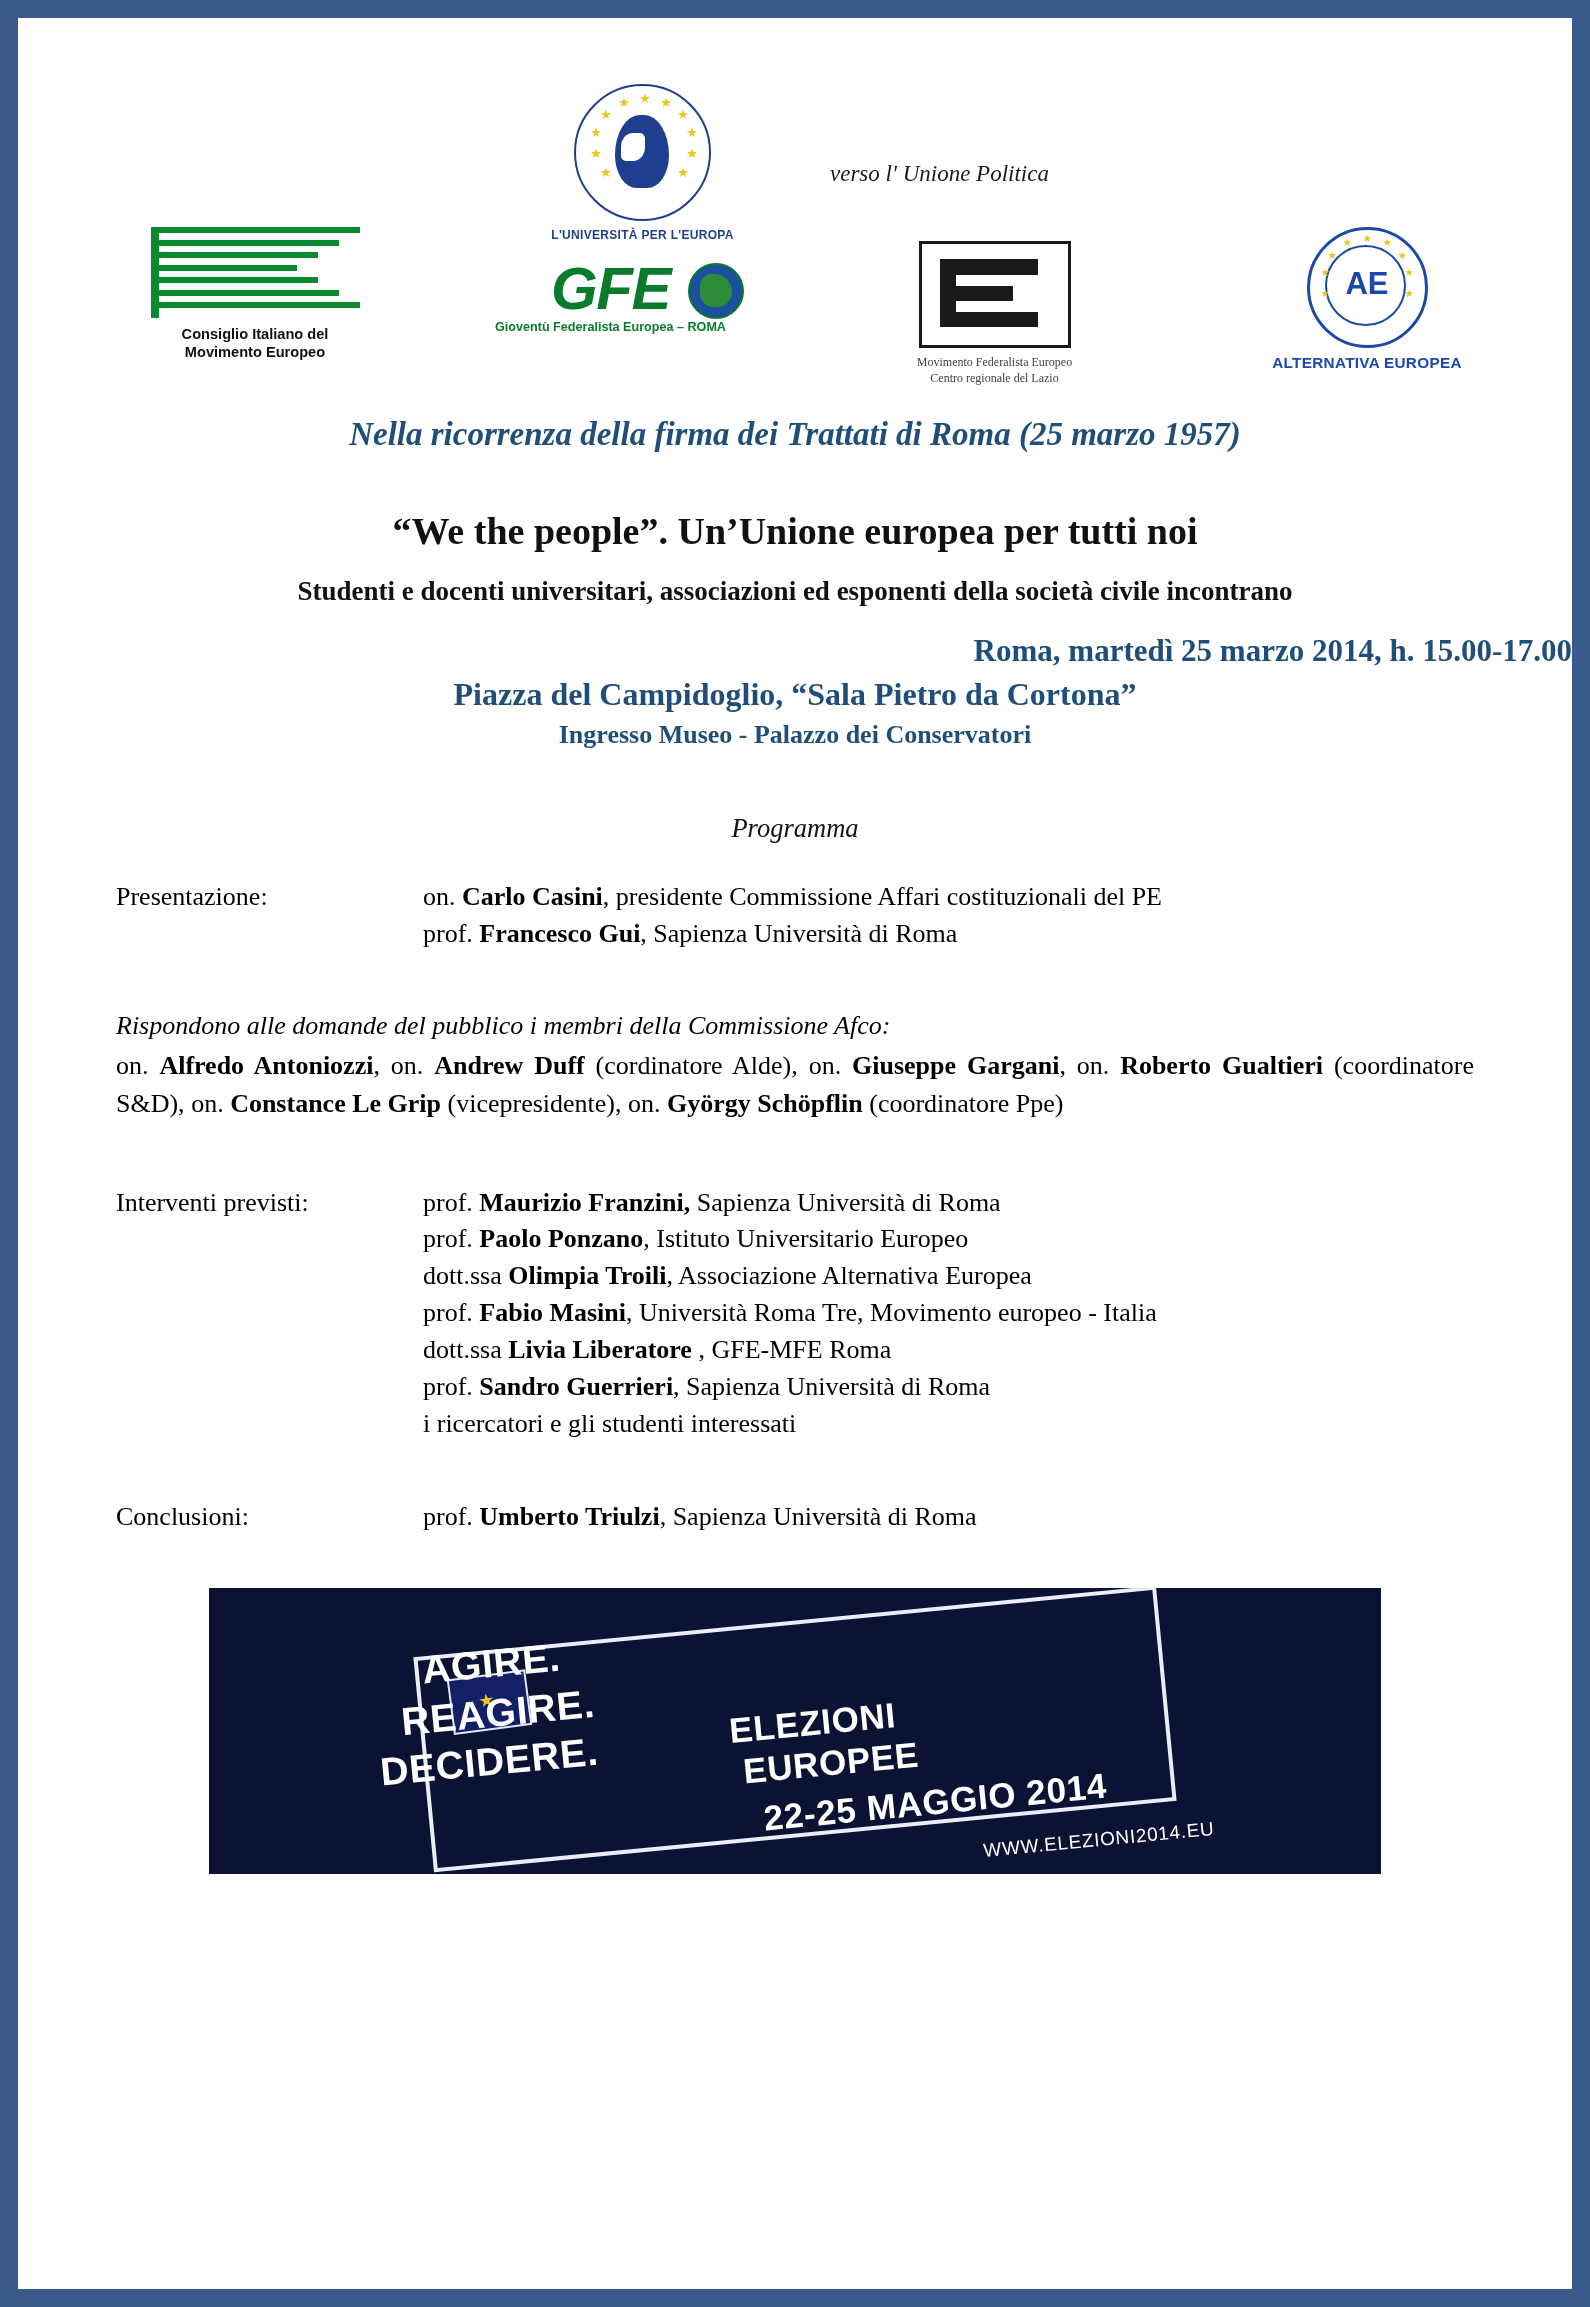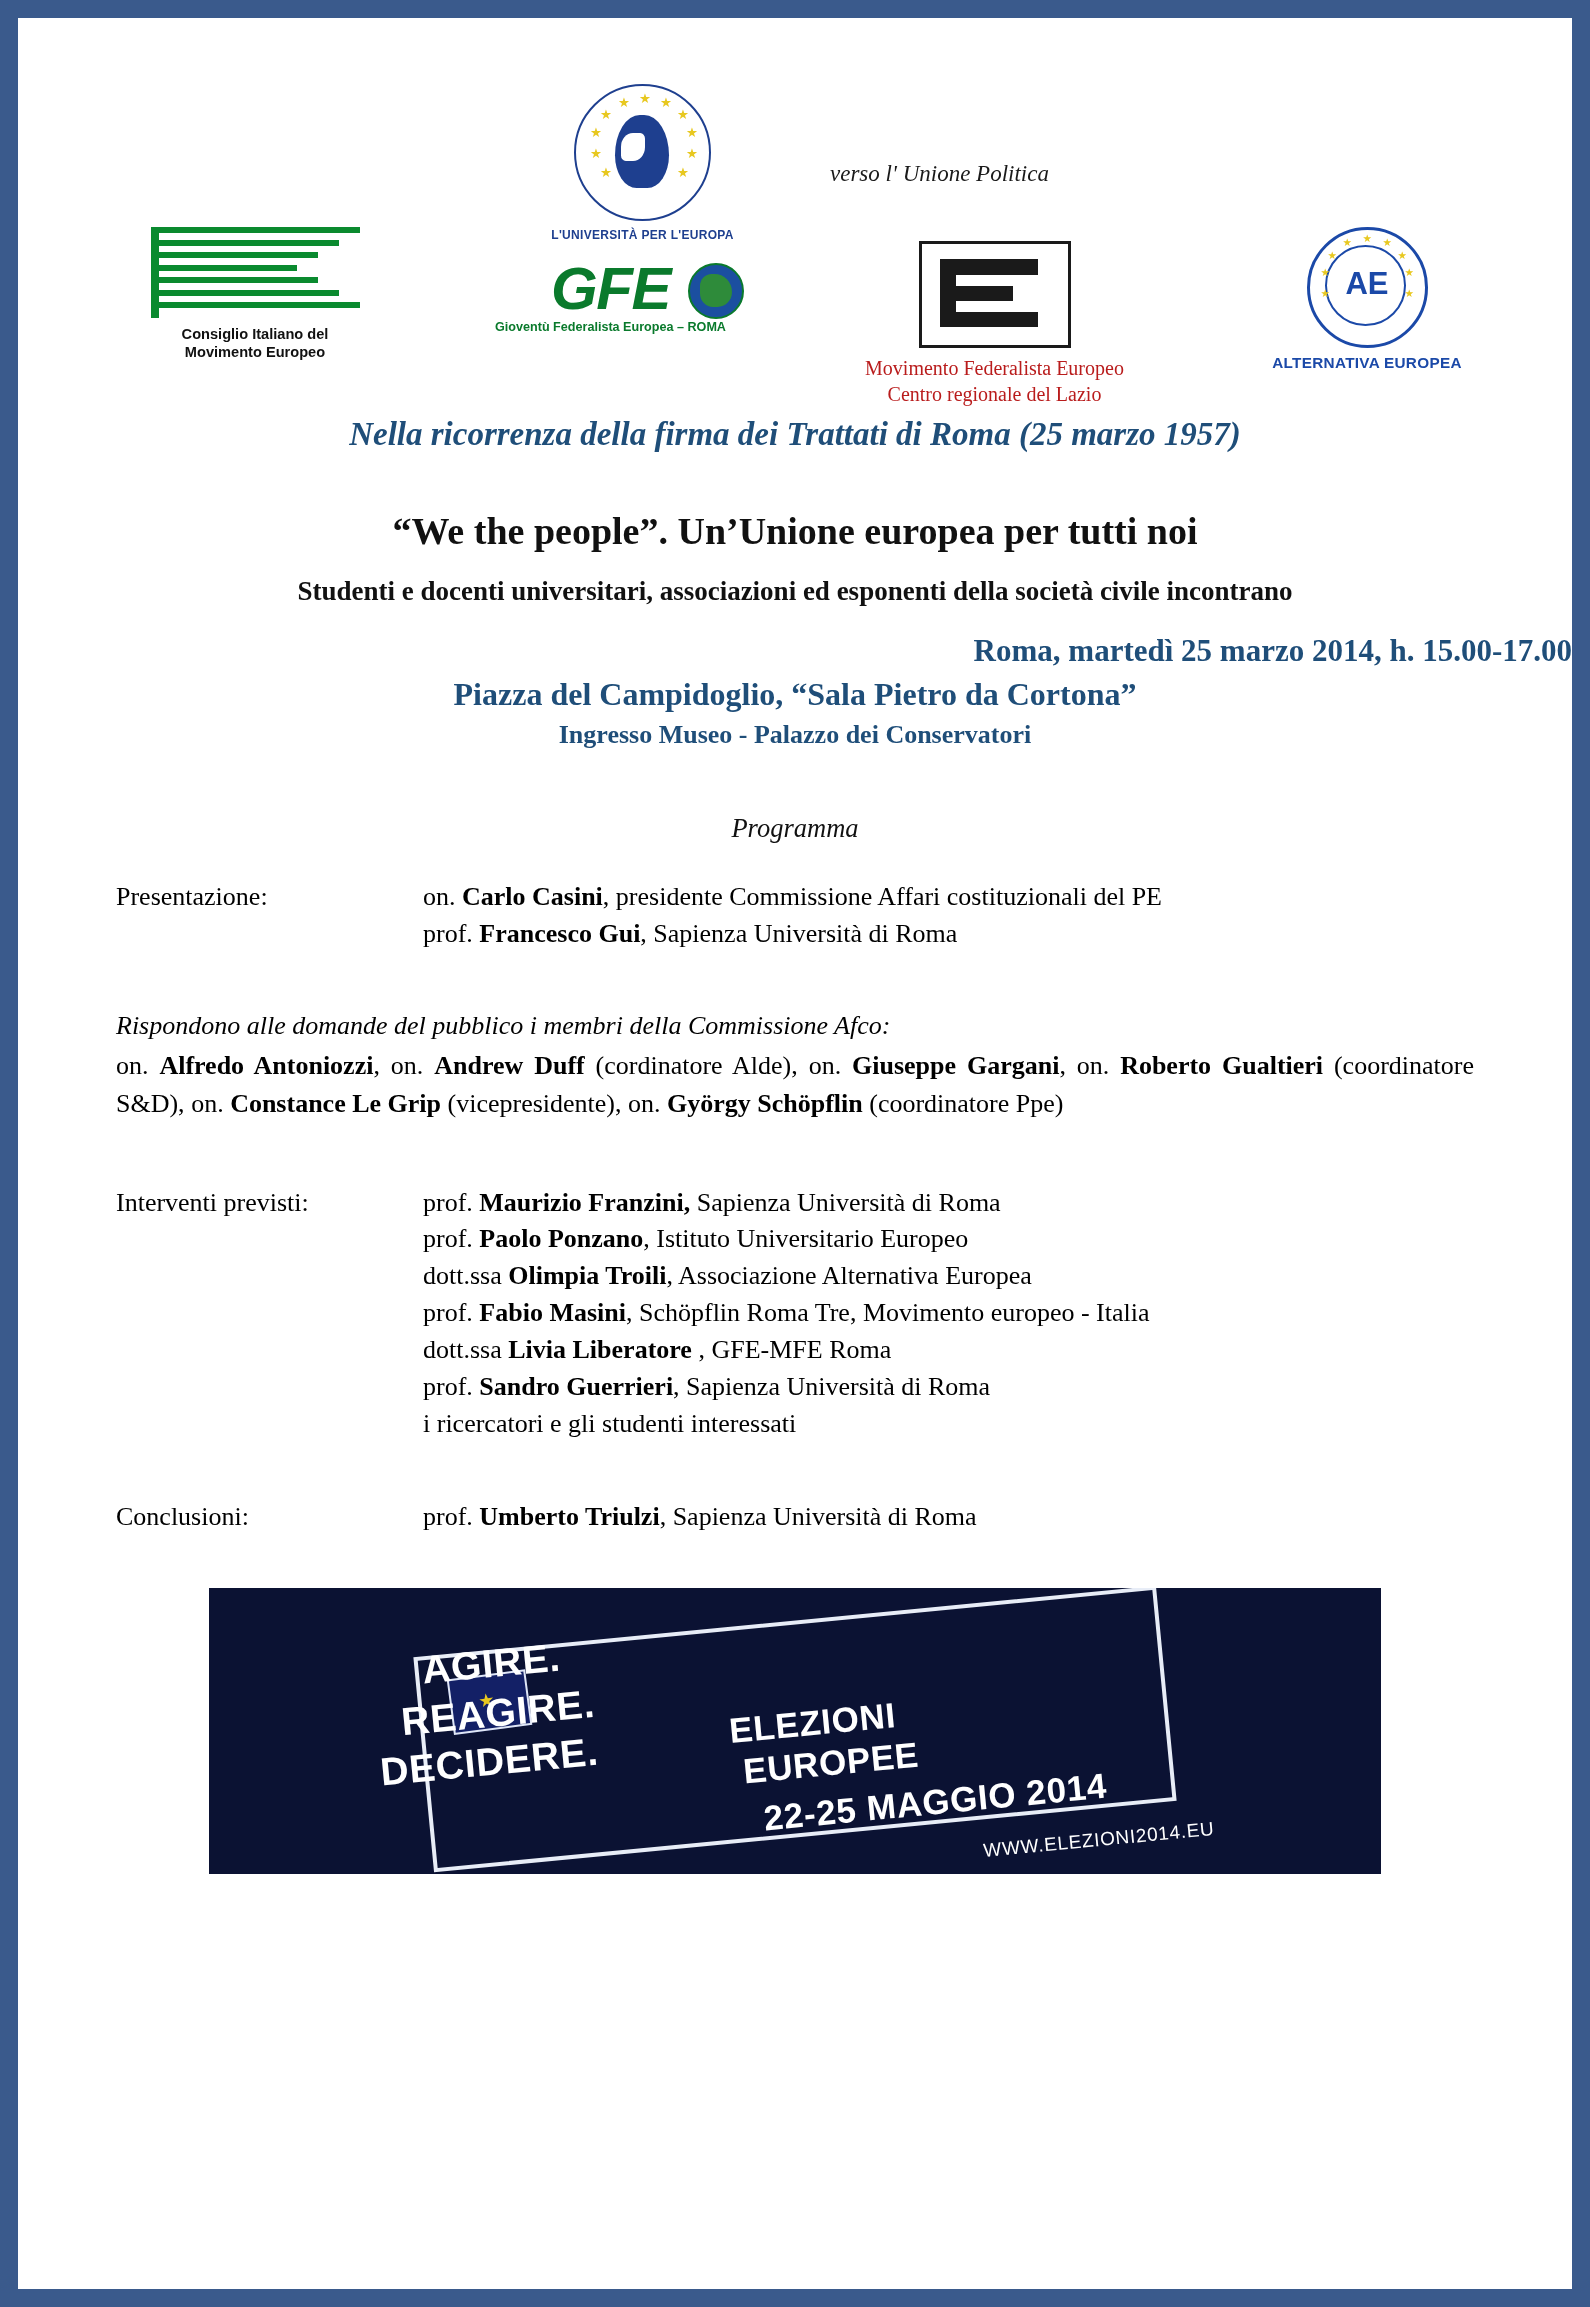--- a/index.html
+++ b/index.html
@@ -158,23 +158,23 @@
   .mfe-mark .e1, .mfe-mark .e2, .mfe-mark .e3 {
     position: absolute;
     background: #1a1a1a;
   }
   .mfe-mark .e1 { left: 18px; top: 15.3px; width: 98px; height: 15.3px; }
   .mfe-mark .e2 { left: 18px; top: 42px; width: 73px; height: 15.3px; }
   .mfe-mark .e3 { left: 18px; top: 68px; width: 98px; height: 15.3px; }
   .mfe-mark .stem { position: absolute; left: 18px; top: 15.3px; width: 16.7px; height: 68px; background: #1a1a1a; }
   .mfe-caption {
     font-family: "Liberation Serif", serif;
-    font-size: 20px;
+    font-size: 12px;
     line-height: 1.3;
-    color: #b91c1c;
+    color: #404040;
     margin-top: 7px;
   }
 
   
   .logo-ae { left: 1234px; top: 209px; width: 230px; }
   .ae-circle {
     width: 115px; height: 115px;
     border-radius: 50%;
     border: 3.5px solid #1b49a8;
     margin: 0 auto;
@@ -478,21 +478,21 @@
         <div class="qa-intro">Rispondono alle domande del pubblico i membri della Commissione Afco:</div>
         <div class="qa-members"><span>on. </span><b>Alfredo Antoniozzi</b><span>, </span><span>on. </span><b>Andrew Duff</b><span> (cordinatore Alde), </span><span>on. </span><b>Giuseppe Gargani</b><span>, </span><span>on. </span><b>Roberto Gualtieri</b><span> (coordinatore S&amp;D), </span><span>on. </span><b>Constance Le Grip</b><span> (vicepresidente), </span><span>on. </span><b>György Schöpflin</b><span> (coordinatore Ppe)</span></div>
       </div>
 
       <div class="row interventi">
         <div class="label">Interventi previsti:</div>
         <div class="content">
           <div><span>prof. </span><b>Maurizio Franzini,</b><span> Sapienza Università di Roma</span></div>
           <div><span>prof. </span><b>Paolo Ponzano</b><span>, Istituto Universitario Europeo</span></div>
           <div><span>dott.ssa </span><b>Olimpia Troili</b><span>, Associazione Alternativa Europea</span></div>
-          <div><span>prof. </span><b>Fabio Masini</b><span>, Schöpflin Roma Tre, Movimento europeo - Italia</span></div>
+          <div><span>prof. </span><b>Fabio Masini</b><span>, Università Roma Tre, Movimento europeo - Italia</span></div>
           <div><span>dott.ssa </span><b>Livia Liberatore</b><span> , GFE-MFE Roma</span></div>
           <div><span>prof. </span><b>Sandro Guerrieri</b><span>, Sapienza Università di Roma</span></div>
           <div><span>i ricercatori e gli studenti interessati</span></div>
         </div>
       </div>
 
       <div class="row conclusioni">
         <div class="label">Conclusioni:</div>
         <div class="content">
           <div><span>prof. </span><b>Umberto Triulzi</b><span>, Sapienza Università di Roma</span></div>

